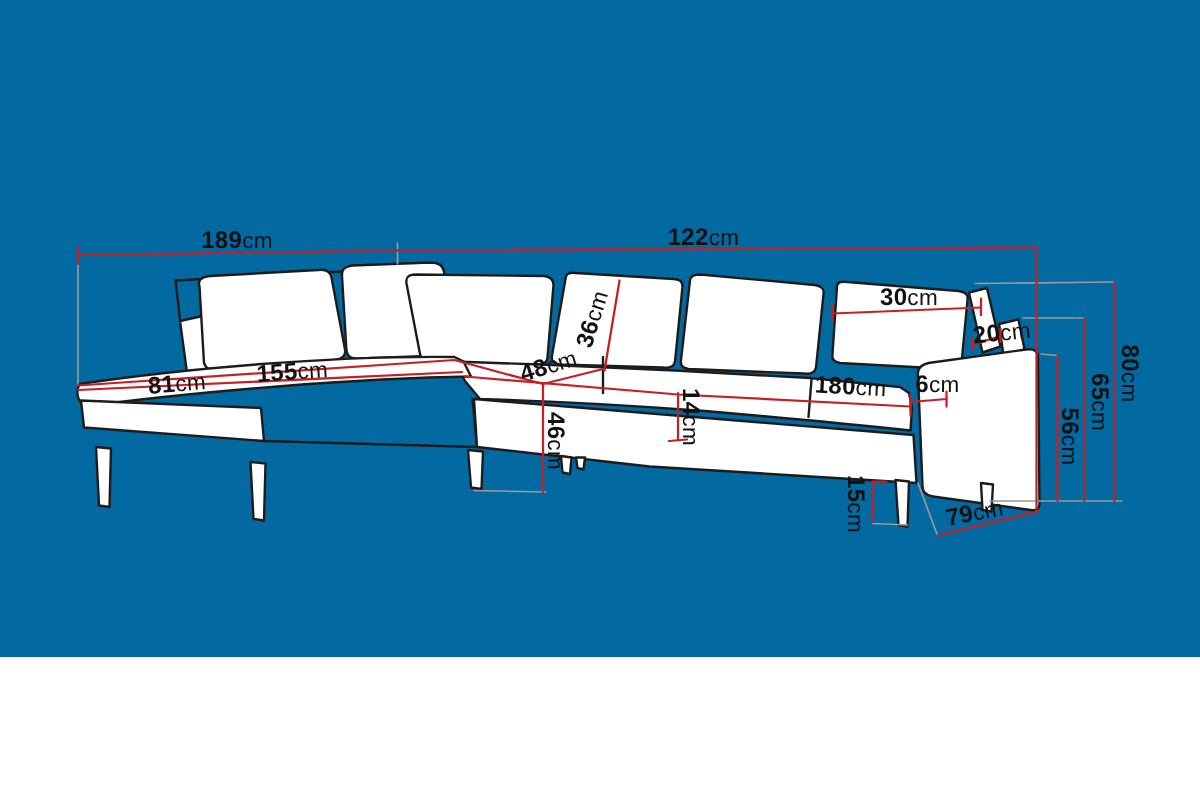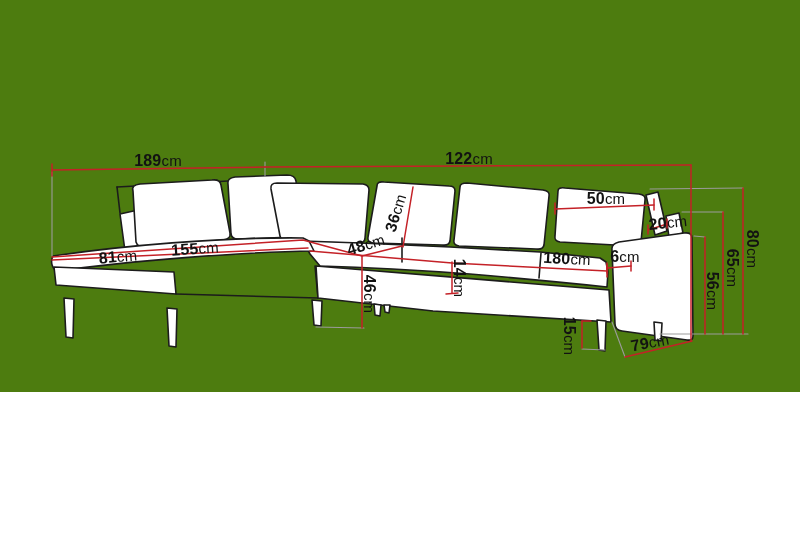--- a/index.html
+++ b/index.html
@@ -1,19 +1,19 @@
 <!DOCTYPE html>
 <html><head>
 <meta charset="utf-8">
 <style>
   html,body{margin:0;padding:0;background:#ffffff;}
   .canvas{
     position:relative;
-    width:800px;height:392px;
-    background:#4d7c0f;
+    width:800px;height:438px;
+    background:#0369a1;
     overflow:hidden;
     font-family:"Liberation Sans", sans-serif;
   }
   svg{position:absolute;left:0;top:0;}
   .sofa path, .sofa line, .sofa polyline{
     stroke:#1c1c1c;stroke-width:1.6;fill:#ffffff;
     stroke-linejoin:round;stroke-linecap:round;
   }
   .sofa .noline{fill:none;}
   .ext line, .ext path{stroke:#9b9b9b;stroke-width:1.1;fill:none;stroke-linecap:round;}
@@ -127,21 +127,21 @@
       <path d="M705,237 L705,334"></path>
       <path d="M723,212 L723,334"></path>
       <path d="M743,188 L743,334"></path>
     </g>
   </svg>
 
   <div class="dim" style="--x:158px; --y:161px;"><span class="val">189</span><span class="unit">cm</span></div>
 
   <div class="dim" style="--x:469px; --y:159px;"><span class="val">122</span><span class="unit">cm</span></div>
 
-  <div class="dim" style="--x:606px; --y:199px;"><span class="val">50</span><span class="unit">cm</span></div>
+  <div class="dim" style="--x:606px; --y:199px;"><span class="val">30</span><span class="unit">cm</span></div>
 
   <div class="dim" style="--x:668px; --y:223px; --r:-6deg;"><span class="val">20</span><span class="unit">cm</span></div>
 
   <div class="dim" style="--x:625px; --y:257px;"><span class="val">6</span><span class="unit">cm</span></div>
 
   <div class="dim" style="--x:567px; --y:259px; --r:3deg;"><span class="val">180</span><span class="unit">cm</span></div>
 
   <div class="dim" style="--x:459px; --y:278px; --r:90deg;"><span class="val">14</span><span class="unit">cm</span></div>
 
   <div class="dim" style="--x:396px; --y:213px; --r:-73deg;"><span class="val">36</span><span class="unit">cm</span></div>

